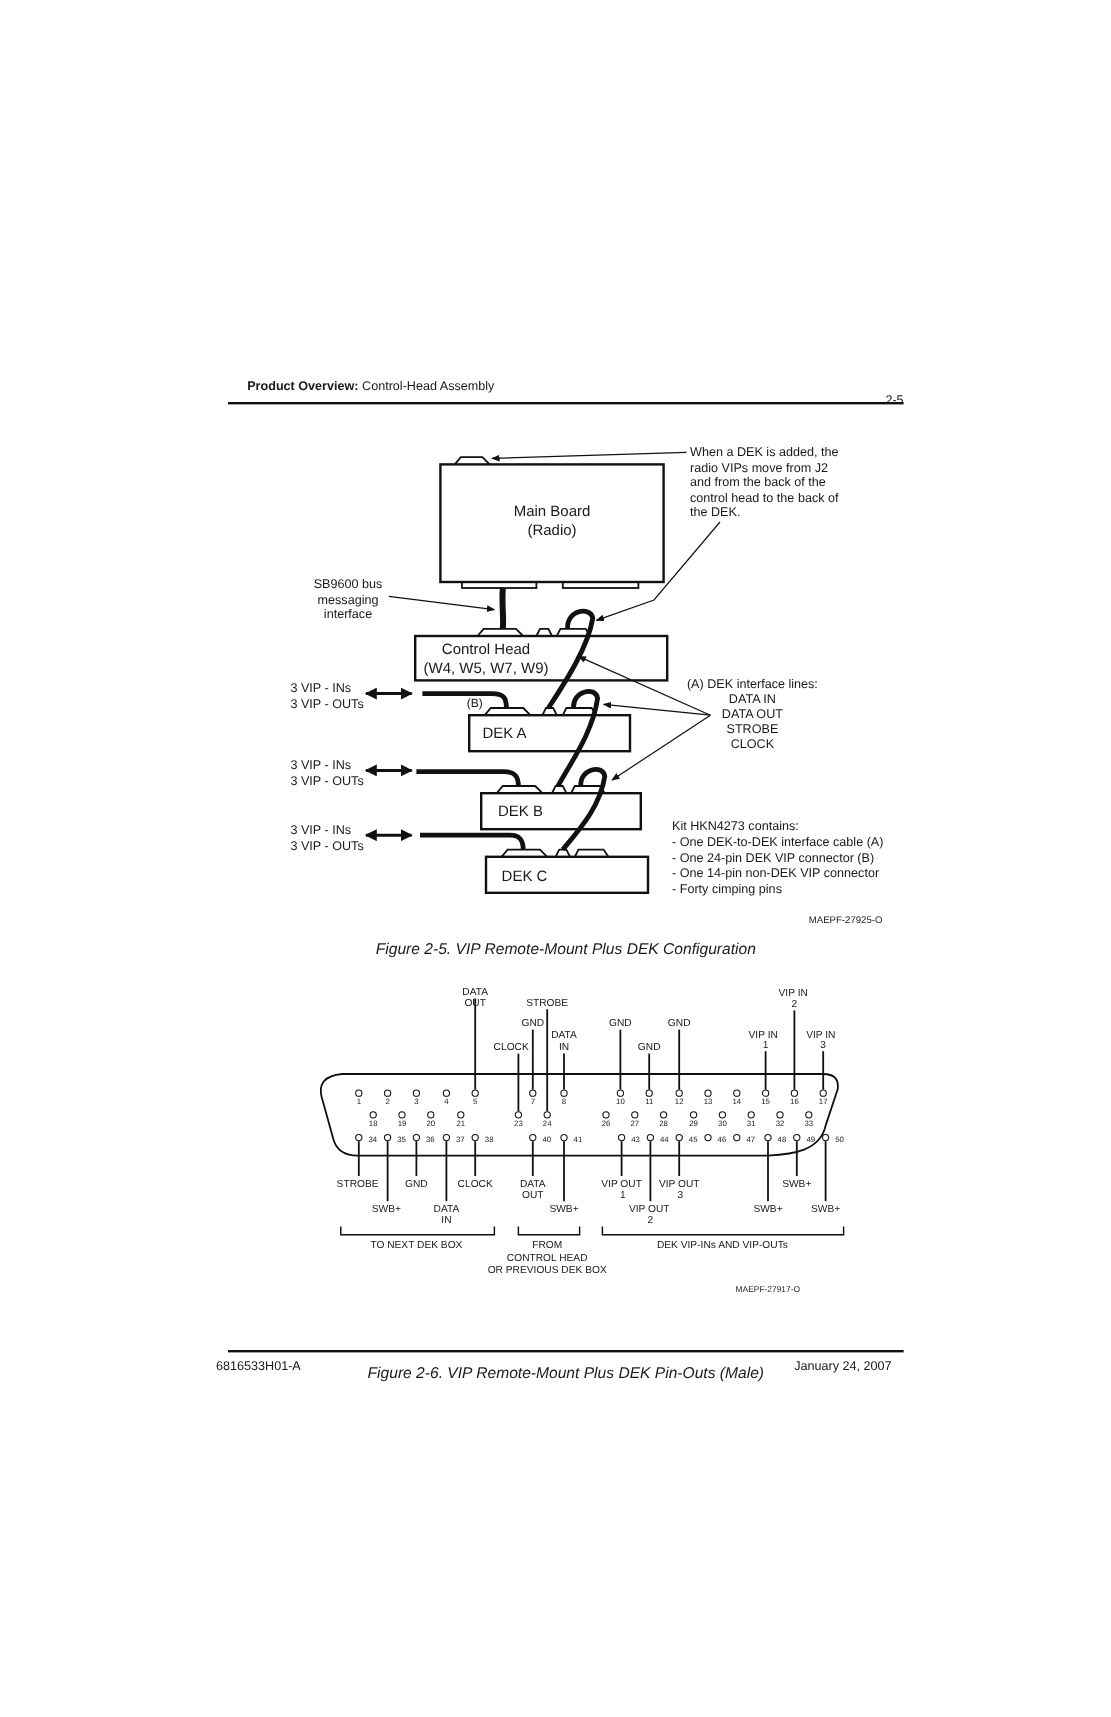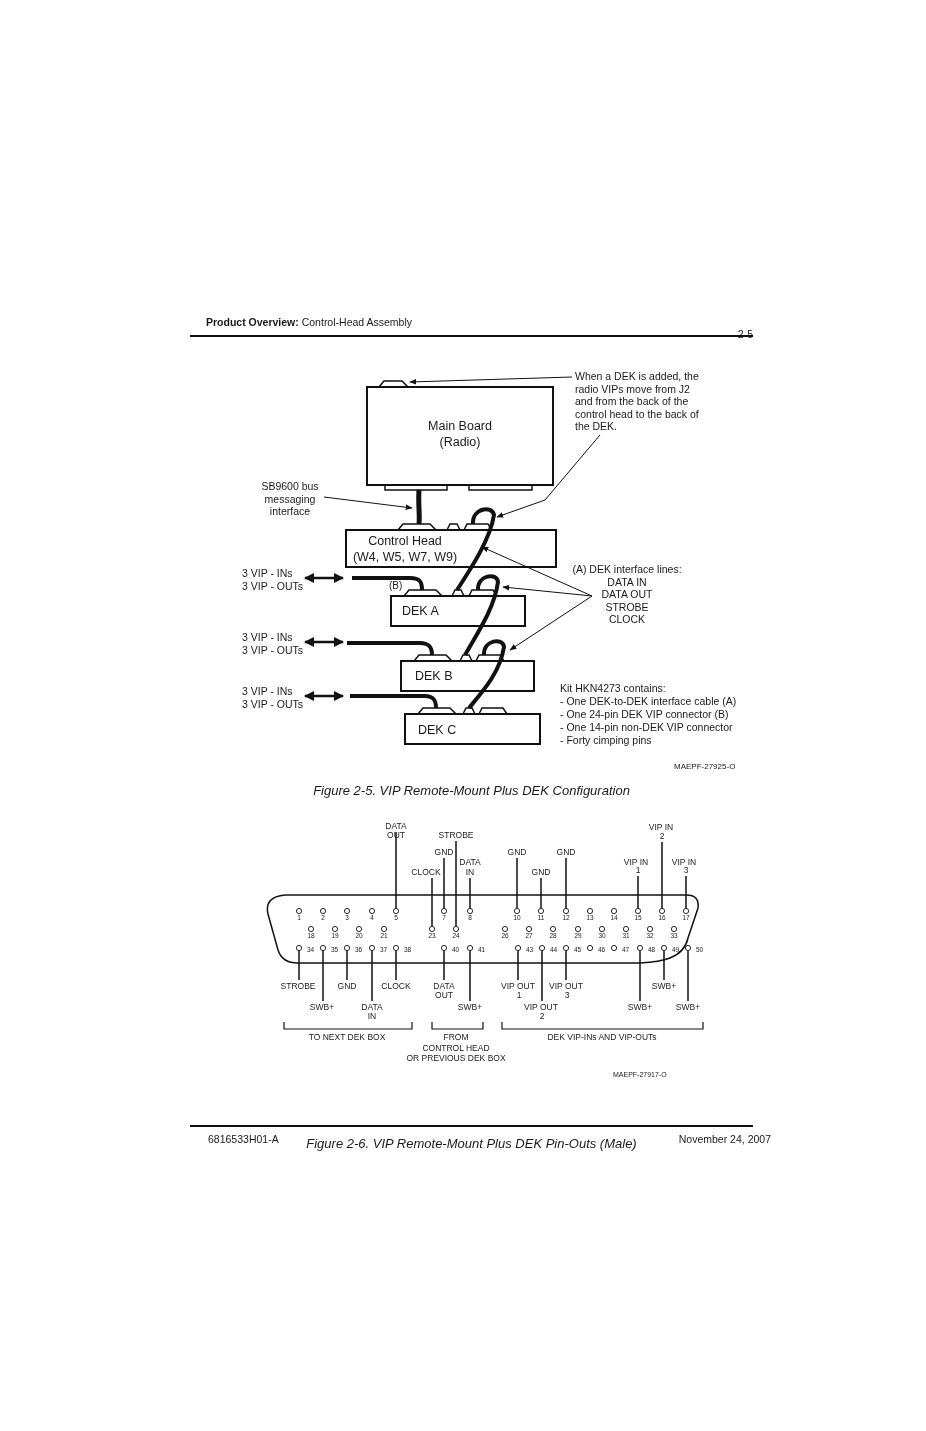--- a/index.html
+++ b/index.html
@@ -2,21 +2,21 @@
 <html><head>
 <meta charset="utf-8">
 <style>
   html, body { margin: 0; padding: 0; background: #ffffff; }
   body { width: 926px; height: 1431px; position: relative; overflow: hidden;
          font-family: "Liberation Sans", sans-serif; color: #1a1a1a; }
   .hdr { position: absolute; left: 190px; top: 316px; width: 563px; font-size: 10.5px; }
   .hdr b { font-weight: bold; padding-left: 16px; }
   .hdr .pg { position: absolute; right: 0; top: 0; margin-top: 12px; }
   .rule { position: absolute; left: 190px; width: 563px; height: 2px; background: #111; }
-  .ftr { position: absolute; left: 208px; top: 1133px; width: 563px; font-size: 10.5px; }
+  .ftr { position: absolute; left: 180px; top: 1133px; width: 563px; font-size: 10.5px; }
   .ftr .right { position: absolute; right: 0; top: 0; }
   .caption { position: absolute; left: 190px; width: 563px; text-align: center; font-style: italic; font-size: 13px; }
   svg { position: absolute; left: 0; top: 0; }
   svg text { font-family: "Liberation Sans", sans-serif; fill: #1a1a1a; }
 </style>
 </head>
 <body>
 
 <div class="hdr">
   <b>Product Overview:</b><span> Control-Head Assembly</span>
@@ -308,14 +308,14 @@
     <text x="613" y="1077" font-size="7">MAEPF-27917-O</text>
   </g>
 </svg>
 
 <div class="caption" style="top:783px">Figure 2-5.  VIP Remote-Mount Plus DEK Configuration</div>
 <div class="caption" style="top:1136px">Figure 2-6.  VIP Remote-Mount Plus DEK Pin-Outs (Male)</div>
 
 <div class="rule" style="top:1125px"></div>
 <div class="ftr">
   <span>6816533H01-A</span>
-  <span class="right">November 24, 2007</span>
+  <span class="right">January 24, 2007</span>
 </div>
 
 </body></html>

